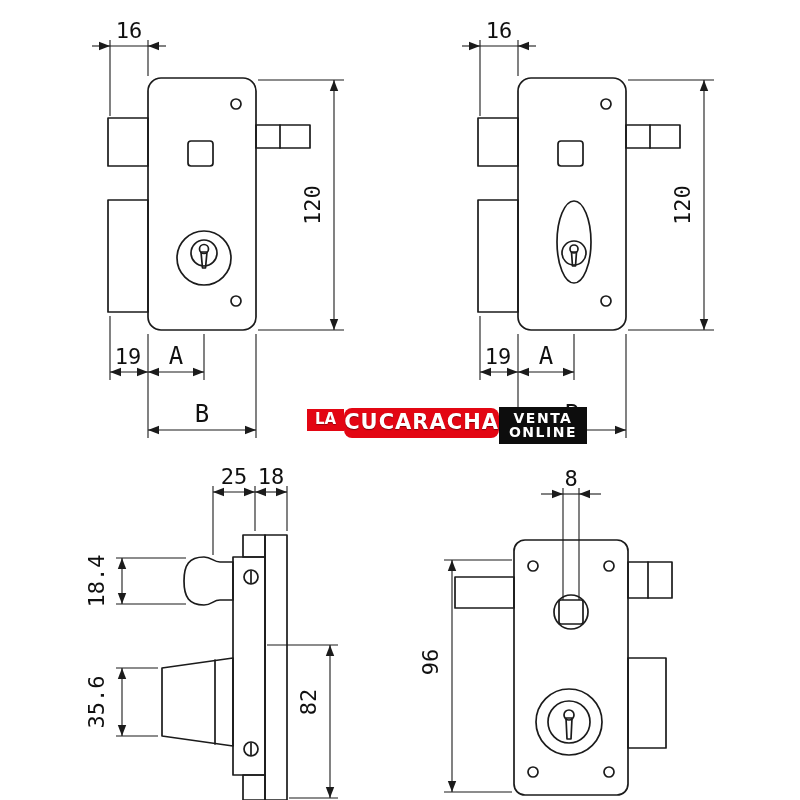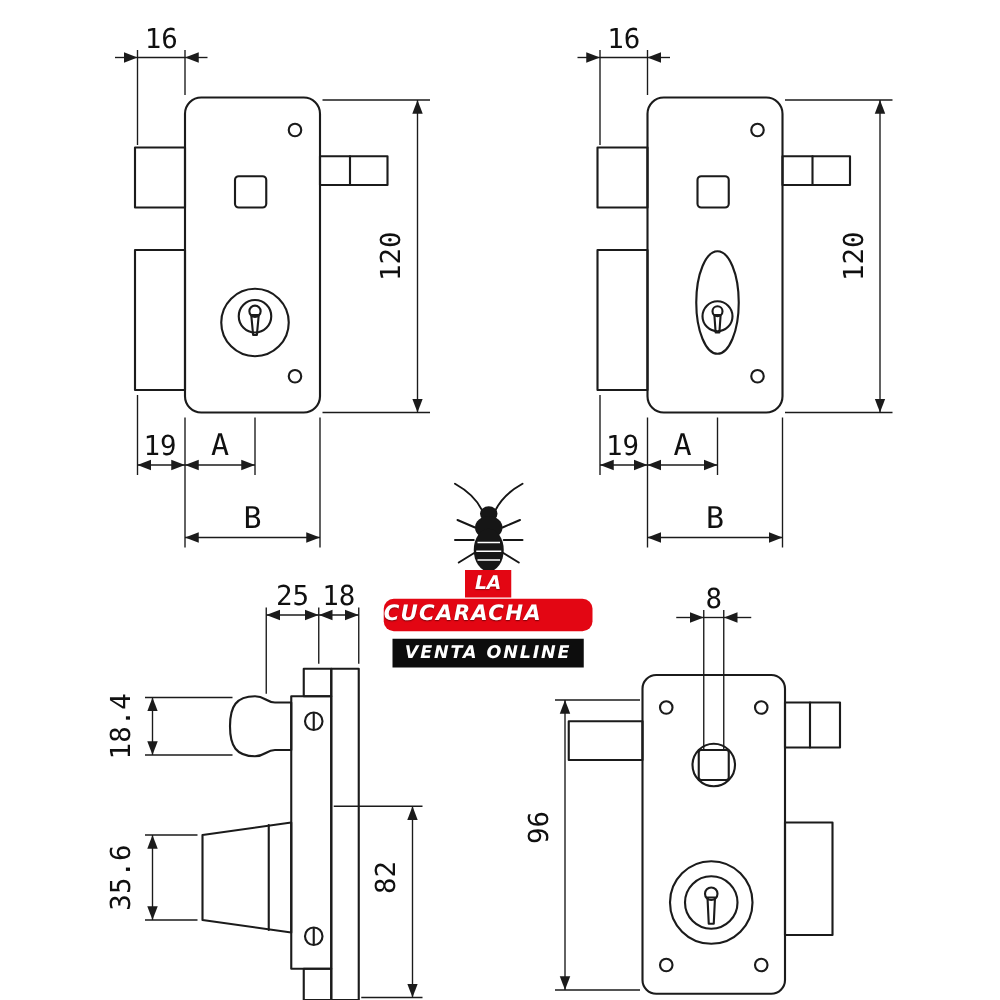--- a/index.html
+++ b/index.html
@@ -12,32 +12,32 @@
   .obj  { fill:none; stroke:#1b1b1b; stroke-width:1.7; stroke-linejoin:round; stroke-linecap:round; }
   .dim  { fill:none; stroke:#1b1b1b; stroke-width:1.1; }
   text.dlabel {
     font-family:"DejaVu Sans Mono","Liberation Mono",monospace;
     font-size:22px; fill:#101010; text-anchor:middle; stroke:none;
   }
   text.dletter { font-size:24px; }
 
   .logo {
     position:absolute; left:307px; top:384px; width:167px;
-    display:flex; flex-direction:column; align-items:center;font-style:italic;
+    display:flex; align-items:center;
   }
   .roach { display:block; }
   .la-badge {
     background:#e30613; color:#ffffff;
     font-weight:bold; font-size:15px; line-height:1;
     padding:3px 8px 4px; margin-top:-4px;
     text-shadow:0 1px 1px rgba(0,0,0,.35);
   }
   .brand-banner {
     background:#e30613; color:#ffffff; width:100%; box-sizing:border-box;
-    font-weight:bold; font-size:17px; line-height:1;
+    font-weight:bold; font-size:21px; line-height:1;
     letter-spacing:1px; text-align:left;
     padding:4px 0 5px; border-radius:8px; margin-top:1px;
     text-shadow:0 1px 1px rgba(0,0,0,.45);
   }
   .tagline-banner {
     background:#0d0d0d; color:#ffffff;
     font-weight:bold; font-size:14px; line-height:1;
     letter-spacing:1.5px; text-align:center;
     padding:4px 10px 5px; margin-top:6px;
   }

